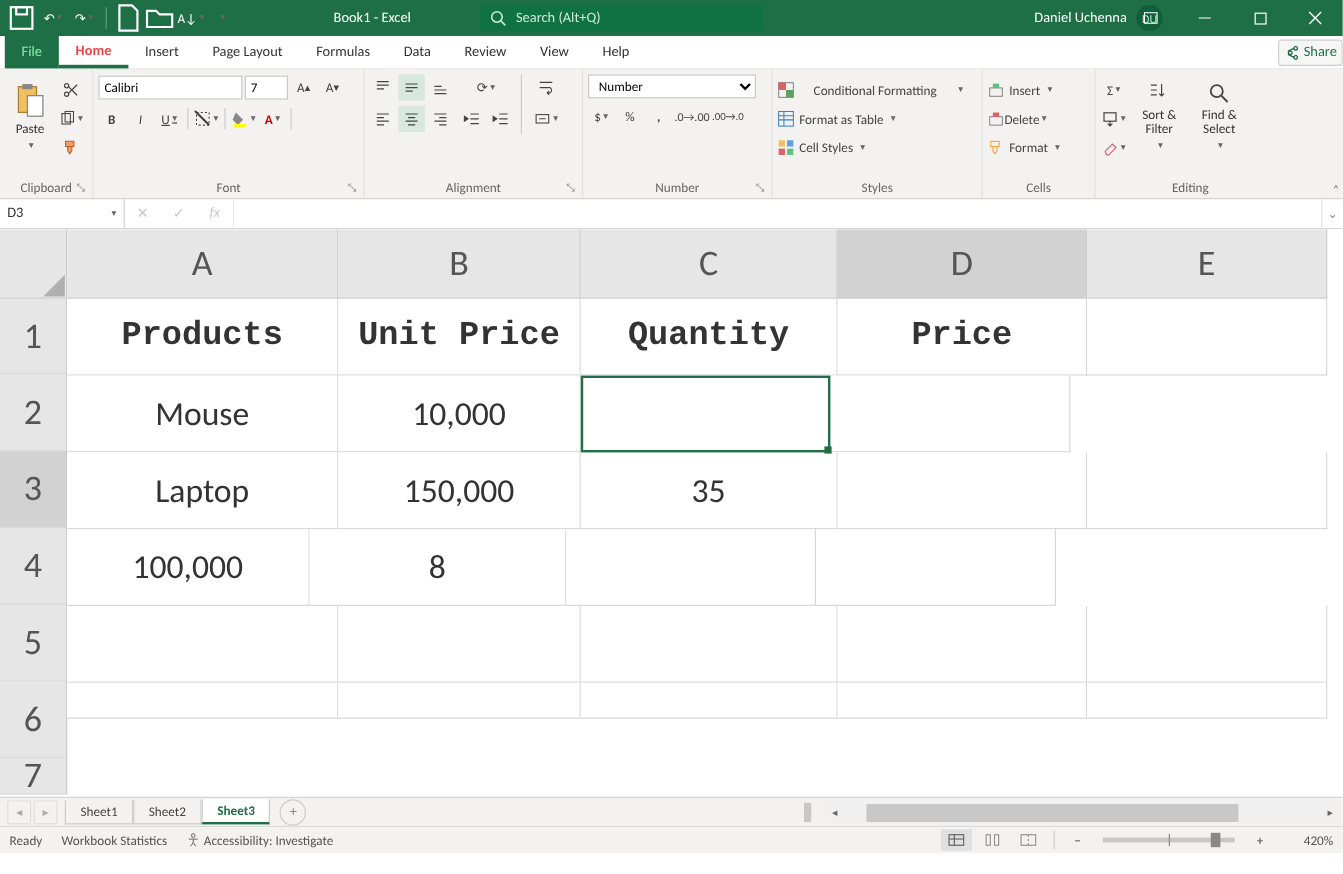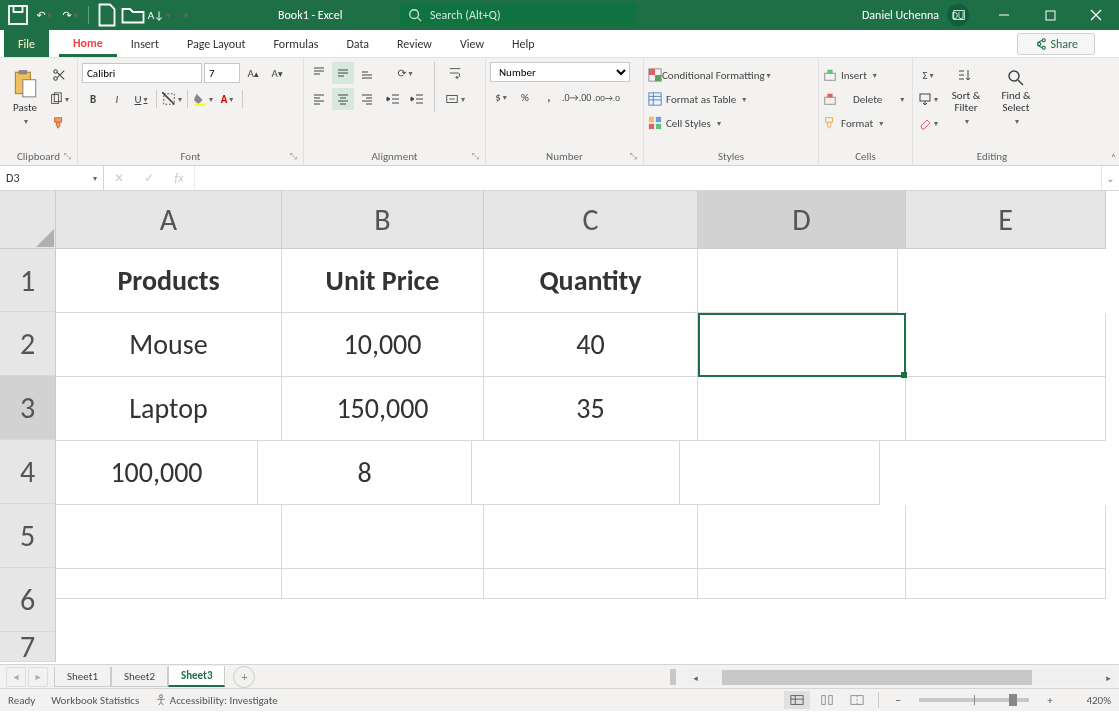--- a/index.html
+++ b/index.html
@@ -15,23 +15,23 @@
 .search-box svg { width:14px; height:14px; margin-right:8px; }
 .user-area { position:absolute; right:150px; top:0; height:30px; display:flex; align-items:center; gap:8px; font-size:12px; }
 .user-badge { width:22px; height:22px; border-radius:50%; background:#0f5f3a; display:flex; align-items:center; justify-content:center; font-size:10px; color:#b9e6d1; }
 .win-controls { position:absolute; right:0; top:0; height:30px; display:flex; }
 .win-controls .wbtn { width:46px; height:30px; display:flex; align-items:center; justify-content:center; color:#fff; }
 .ribbon-display { position:absolute; right:140px; top:0; width:40px; height:30px; display:flex; align-items:center; justify-content:center; }
 
 
 .tabs { height: 28px; background:#fff; border-bottom:1px solid #e1e1e1; display:flex; align-items:flex-end; padding-left:4px; position:relative; }
 .tabs .tab { padding:6px 14px 4px; font-size:12px; color:#333; height:28px; display:flex; align-items:center; }
-.tabs .tab.file { background:#1e6f46; color:#fef9c3; margin-right:10px; }
+.tabs .tab.file { background:#1e6f46; color:#86efac; }
 .tabs .tab.active { color:#ef4444; font-weight:bold; border-bottom:3px solid #1e6f46; }
-.share-btn { position:absolute; right:24px; top:3px; height:22px; border:1px solid #d0d0d0; border-radius:3px; padding:0 16px; display:flex; align-items:center; gap:4px; font-size:12px; color:#1e6f46; background:#f6f6f6; }
+.share-btn { position:absolute; right:0; top:3px; height:22px; border:1px solid #d0d0d0; border-radius:3px; padding:0 4px; display:flex; align-items:center; gap:4px; font-size:12px; color:#1e6f46; background:#f6f6f6; }
 
 
 .ribbon { height:108px; background:#f3f2f1; display:flex; border-bottom:1px solid #d4d4d4; position:relative;}
 .group { border-right:1px solid #e1e1e1; display:flex; flex-direction:column; justify-content:space-between; padding:4px 4px 0; }
 .group-body { display:flex; align-items:flex-start; gap:2px; flex:1; }
 .group-label { text-align:center; font-size:11px; color:#666; height:18px; display:flex; align-items:center; justify-content:center; position:relative; }
 .group-label .launcher { position:absolute; right:2px; font-size:9px; color:#888; }
 .rbtn { min-width:22px; height:22px; display:flex; align-items:center; justify-content:center; font-size:11px; color:#444; }
 .rbtn svg { width:14px; height:14px; }
 .drop-arrow { font-size:8px; color:#666; margin-left:2px; }
@@ -54,21 +54,21 @@
 .col-headers { position:absolute; left:56px; top:0; right:0; height:58px; display:flex; }
 .col-h { background:#e6e6e6; border-right:1px solid #ccc; border-bottom:1px solid #ccc; display:flex; align-items:center; justify-content:center; font-size:30px; color:#555; }
 .col-h.sel { background:#d2d2d2; }
 .row-headers { position:absolute; left:0; top:58px; width:56px; }
 .row-h { background:#e6e6e6; border-right:1px solid #ccc; border-bottom:1px solid #d8d8d8; display:flex; align-items:center; justify-content:center; font-size:30px; color:#555; }
 .row-h.sel { background:#d2d2d2; }
 .cells { position:absolute; left:56px; top:58px; right:0; bottom:0; }
 .row { display:flex; }
 .cell { border-right:1px solid #d8d8d8; border-bottom:1px solid #d8d8d8; display:flex; align-items:center; justify-content:center; font-size:28px; padding:0 6px; background:#fff; }
 .cell.title { background:#ffff00; border-bottom:1px solid #d8d8d8; }
-.cell.hdr { font-weight:bold; }
+.cell.hdr { font-weight:bold;font-family:Liberation Mono, monospace; }
 .cell.selected { border:2px solid #1e6f46; position:relative; }
 .cell.selected::after { content:''; position:absolute; right:-3px; bottom:-3px; width:6px; height:6px; background:#1e6f46; }
 
 
 .sheet-tabs { height:24px; background:#f3f2f1; border-top:1px solid #d4d4d4; display:flex; align-items:center; position:relative; }
 .sheet-nav { display:flex; gap:2px; padding:0 6px; }
 .sheet-nav .snav { width:20px; height:20px; display:flex; align-items:center; justify-content:center; color:#aaa; font-size:10px; border:1px solid #ddd; border-radius:2px; }
 .sheet-tab { border:1px solid #ccc; border-top:none; padding:3px 12px; font-size:11px; color:#444; background:#f3f2f1; border-bottom:1px solid #ccc; }
 .sheet-tab.active { background:#fff; border-bottom:2px solid #1e6f46; color:#1e6f46; font-weight:bold; }
 .add-sheet { width:22px; height:22px; border:1px solid #ccc; border-radius:50%; display:flex; align-items:center; justify-content:center; margin-left:8px; color:#888; }
@@ -366,21 +366,21 @@
       </div>
     </div>
     <div class="group-label">
         <span>Number</span>
         <span class="launcher">⤡</span>
       </div>
   </div>
 
   <div class="group" style="width:175px">
     <div class="group-body" style="flex-direction:column;gap:2px;padding-top:2px">
-      <div class="rbtn" style="width:auto;justify-content:center;gap:0">
+      <div class="rbtn" style="width:auto;justify-content:center;gap:16px">
           <svg width="14" height="14" viewBox="0 0 16 16">
             <rect x="1" y="1" width="14" height="14" fill="none" stroke="#888"></rect>
             <rect x="1" y="1" width="7" height="7" fill="#e06060"></rect>
             <rect x="8" y="8" width="7" height="7" fill="#60a060"></rect>
           </svg>
           <span>Conditional Formatting</span>
           <span class="drop-arrow">▾</span>
         </div>
       <div class="rbtn" style="width:auto;justify-content:flex-start;gap:4px">
           <svg width="14" height="14" viewBox="0 0 16 16" fill="none" stroke="#4080c0">
@@ -411,21 +411,21 @@
   <div class="group" style="width:94px">
     <div class="group-body" style="flex-direction:column;gap:2px;padding-top:2px">
       <div class="rbtn" style="width:auto;justify-content:flex-start;gap:4px">
           <svg width="14" height="14" viewBox="0 0 16 16">
             <rect x="2" y="6" width="12" height="8" fill="none" stroke="#888"></rect>
             <rect x="5" y="2" width="6" height="4" fill="#60c080"></rect>
           </svg>
           <span>Insert</span>
           <span class="drop-arrow">▾</span>
         </div>
-      <div class="rbtn" style="width:auto;justify-content:flex-start;gap:16px">
+      <div class="rbtn" style="width:auto;justify-content:flex-start;gap:0">
           <svg width="14" height="14" viewBox="0 0 16 16">
             <rect x="2" y="6" width="12" height="8" fill="none" stroke="#888"></rect>
             <rect x="5" y="2" width="6" height="4" fill="#e06060"></rect>
           </svg>
           <span>Delete</span>
           <span class="drop-arrow">▾</span>
         </div>
       <div class="rbtn" style="width:auto;justify-content:space-between;gap:4px">
           <svg width="14" height="14" viewBox="0 0 16 16" fill="none" stroke="#f0a040">
             <rect x="3" y="2" width="8" height="5"></rect>
@@ -511,26 +511,26 @@
     <div class="row-h row-h-4">4</div>
     <div class="row-h row-h-5">5</div>
     <div class="row-h row-h-6">6</div>
     <div class="row-h row-h-7">7</div>
   </div>
   <div class="cells">
     <div class="row">
       <div class="cell hdr col-w-a row-h-2">Products</div>
       <div class="cell hdr col-w-b row-h-2">Unit Price</div>
       <div class="cell hdr col-w-c row-h-2">Quantity</div>
+      <div class="cell hdr col-w-d row-h-2">Price</div>
       <div class="cell col-w-e row-h-2"></div>
     </div>
     <div class="row">
       <div class="cell col-w-a row-h-3">Mouse</div>
       <div class="cell col-w-b row-h-3">10,000</div>
-      <div class="cell col-w-c row-h-3">40</div>
       <div class="cell col-w-d row-h-3 selected"></div>
       <div class="cell col-w-e row-h-3"></div>
     </div>
     <div class="row">
       <div class="cell col-w-a row-h-4">Laptop</div>
       <div class="cell col-w-b row-h-4">150,000</div>
       <div class="cell col-w-c row-h-4">35</div>
       <div class="cell col-w-d row-h-4"></div>
       <div class="cell col-w-e row-h-4"></div>
     </div>

